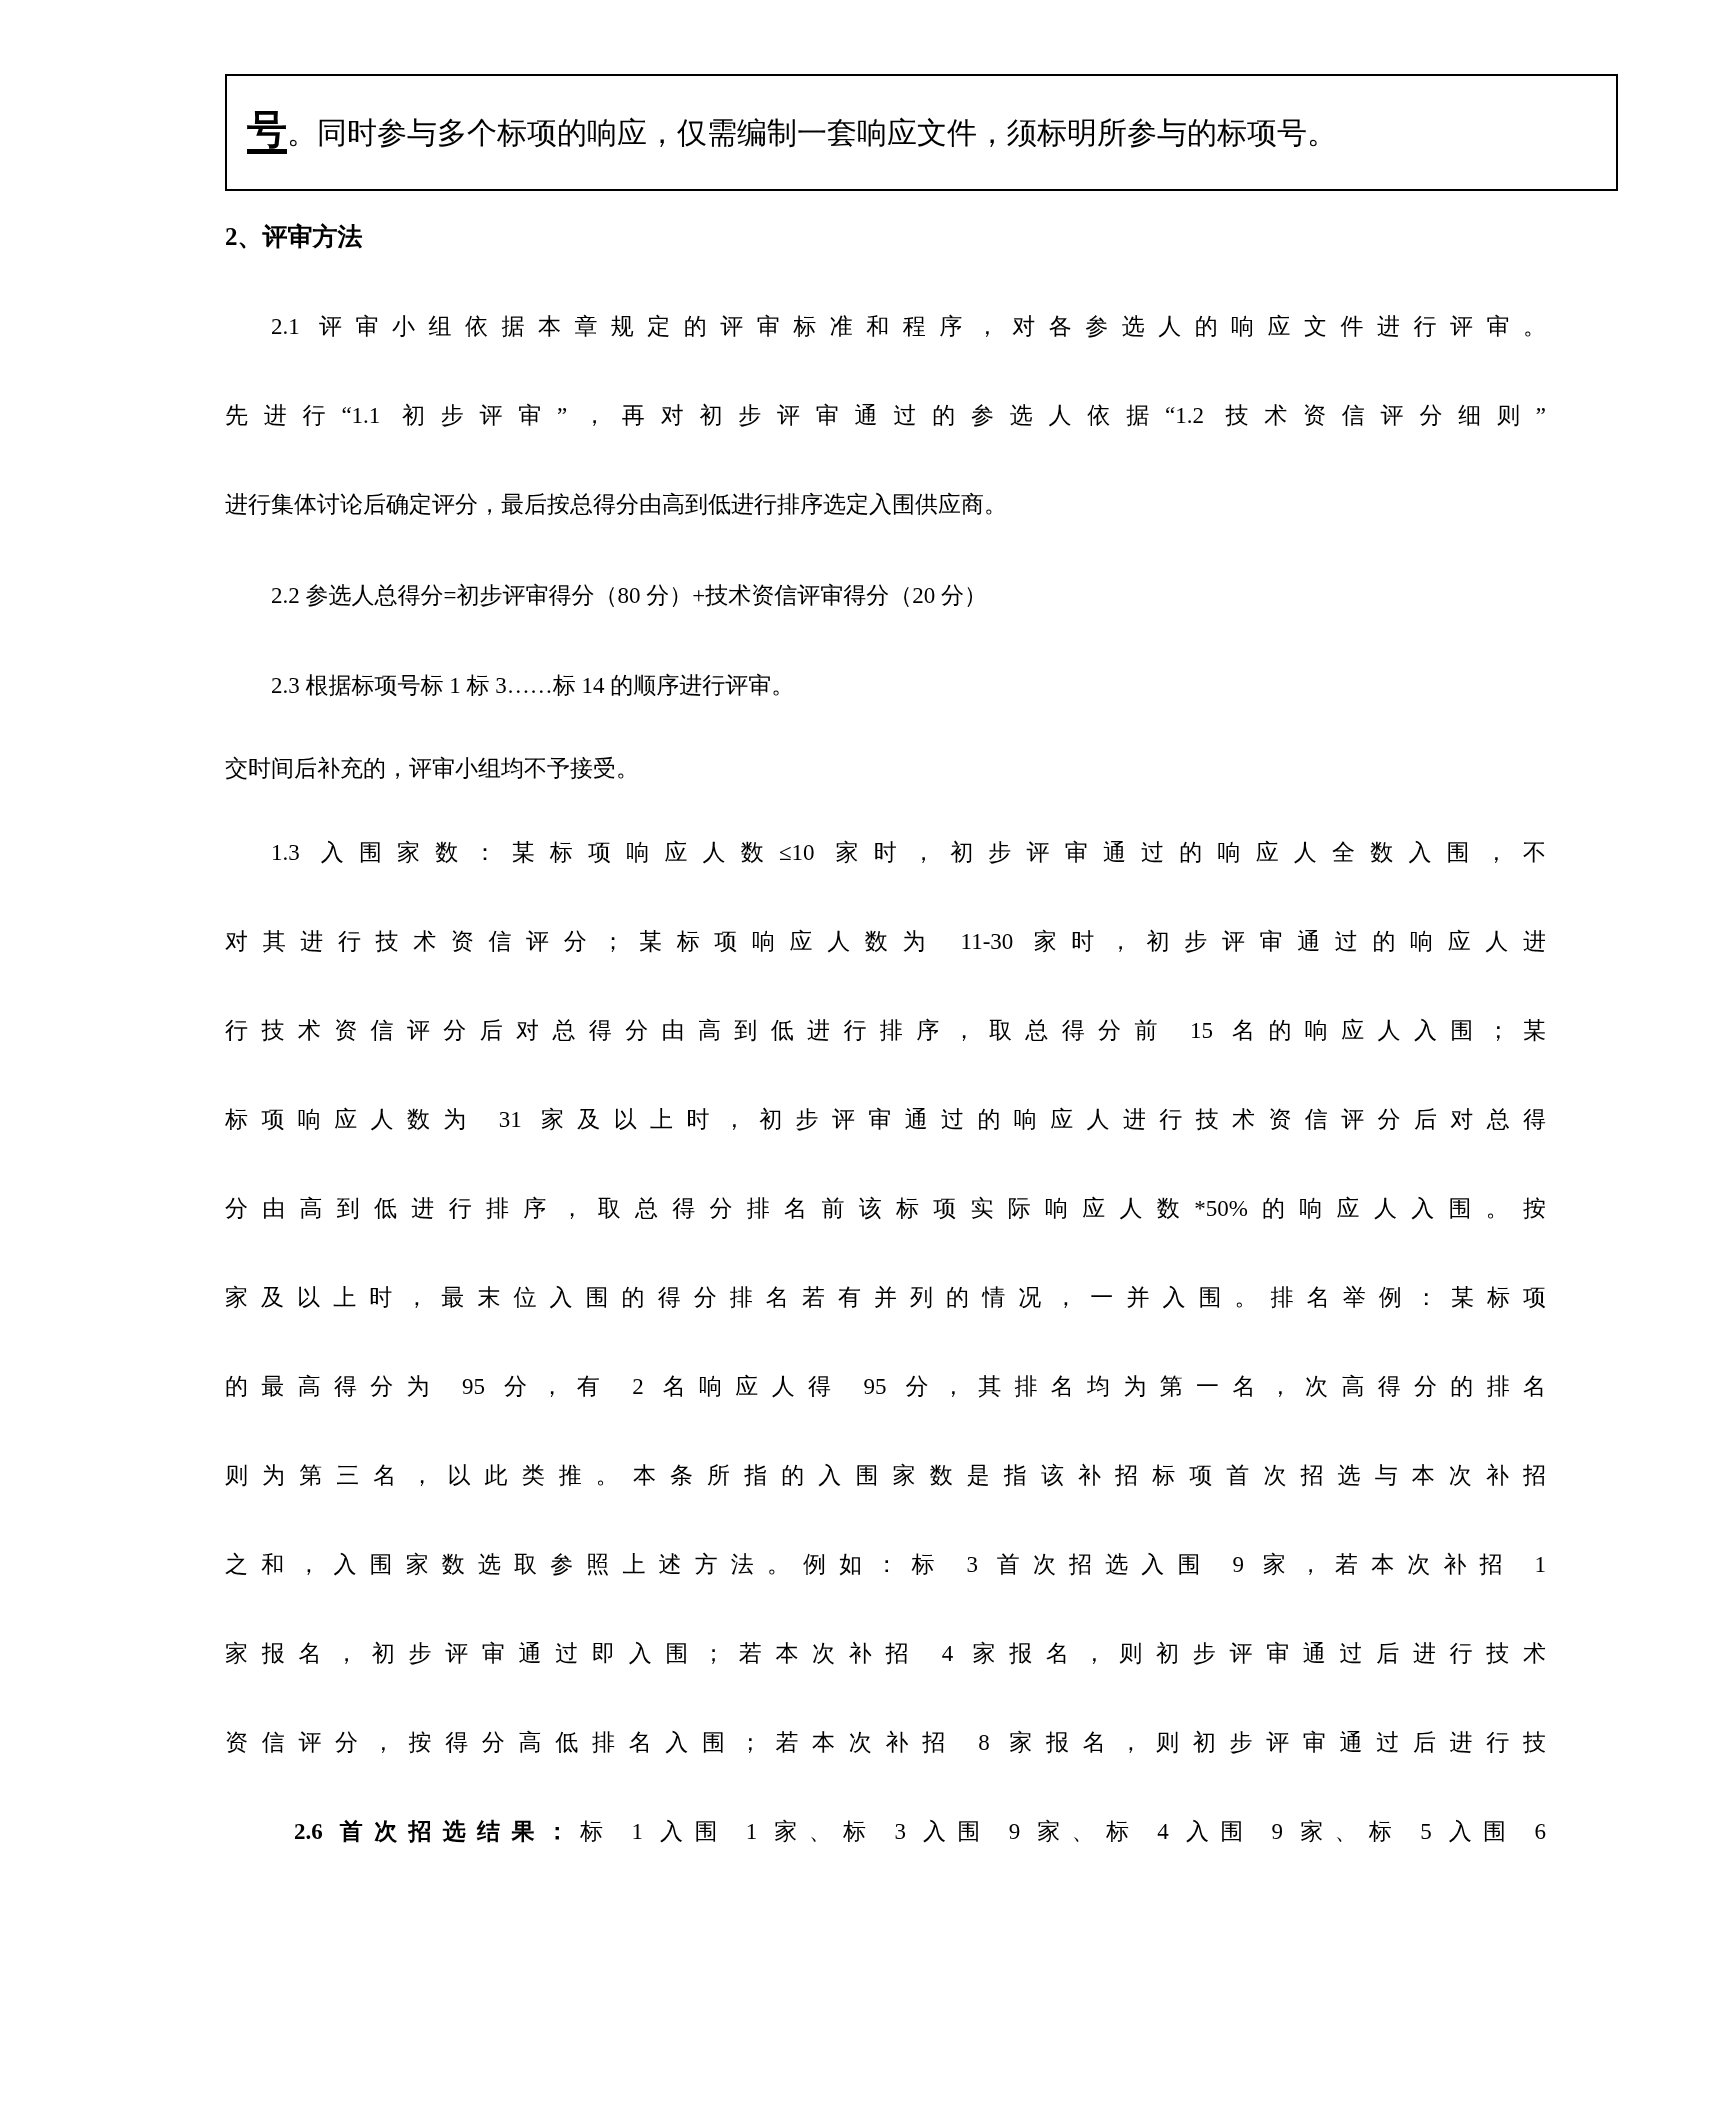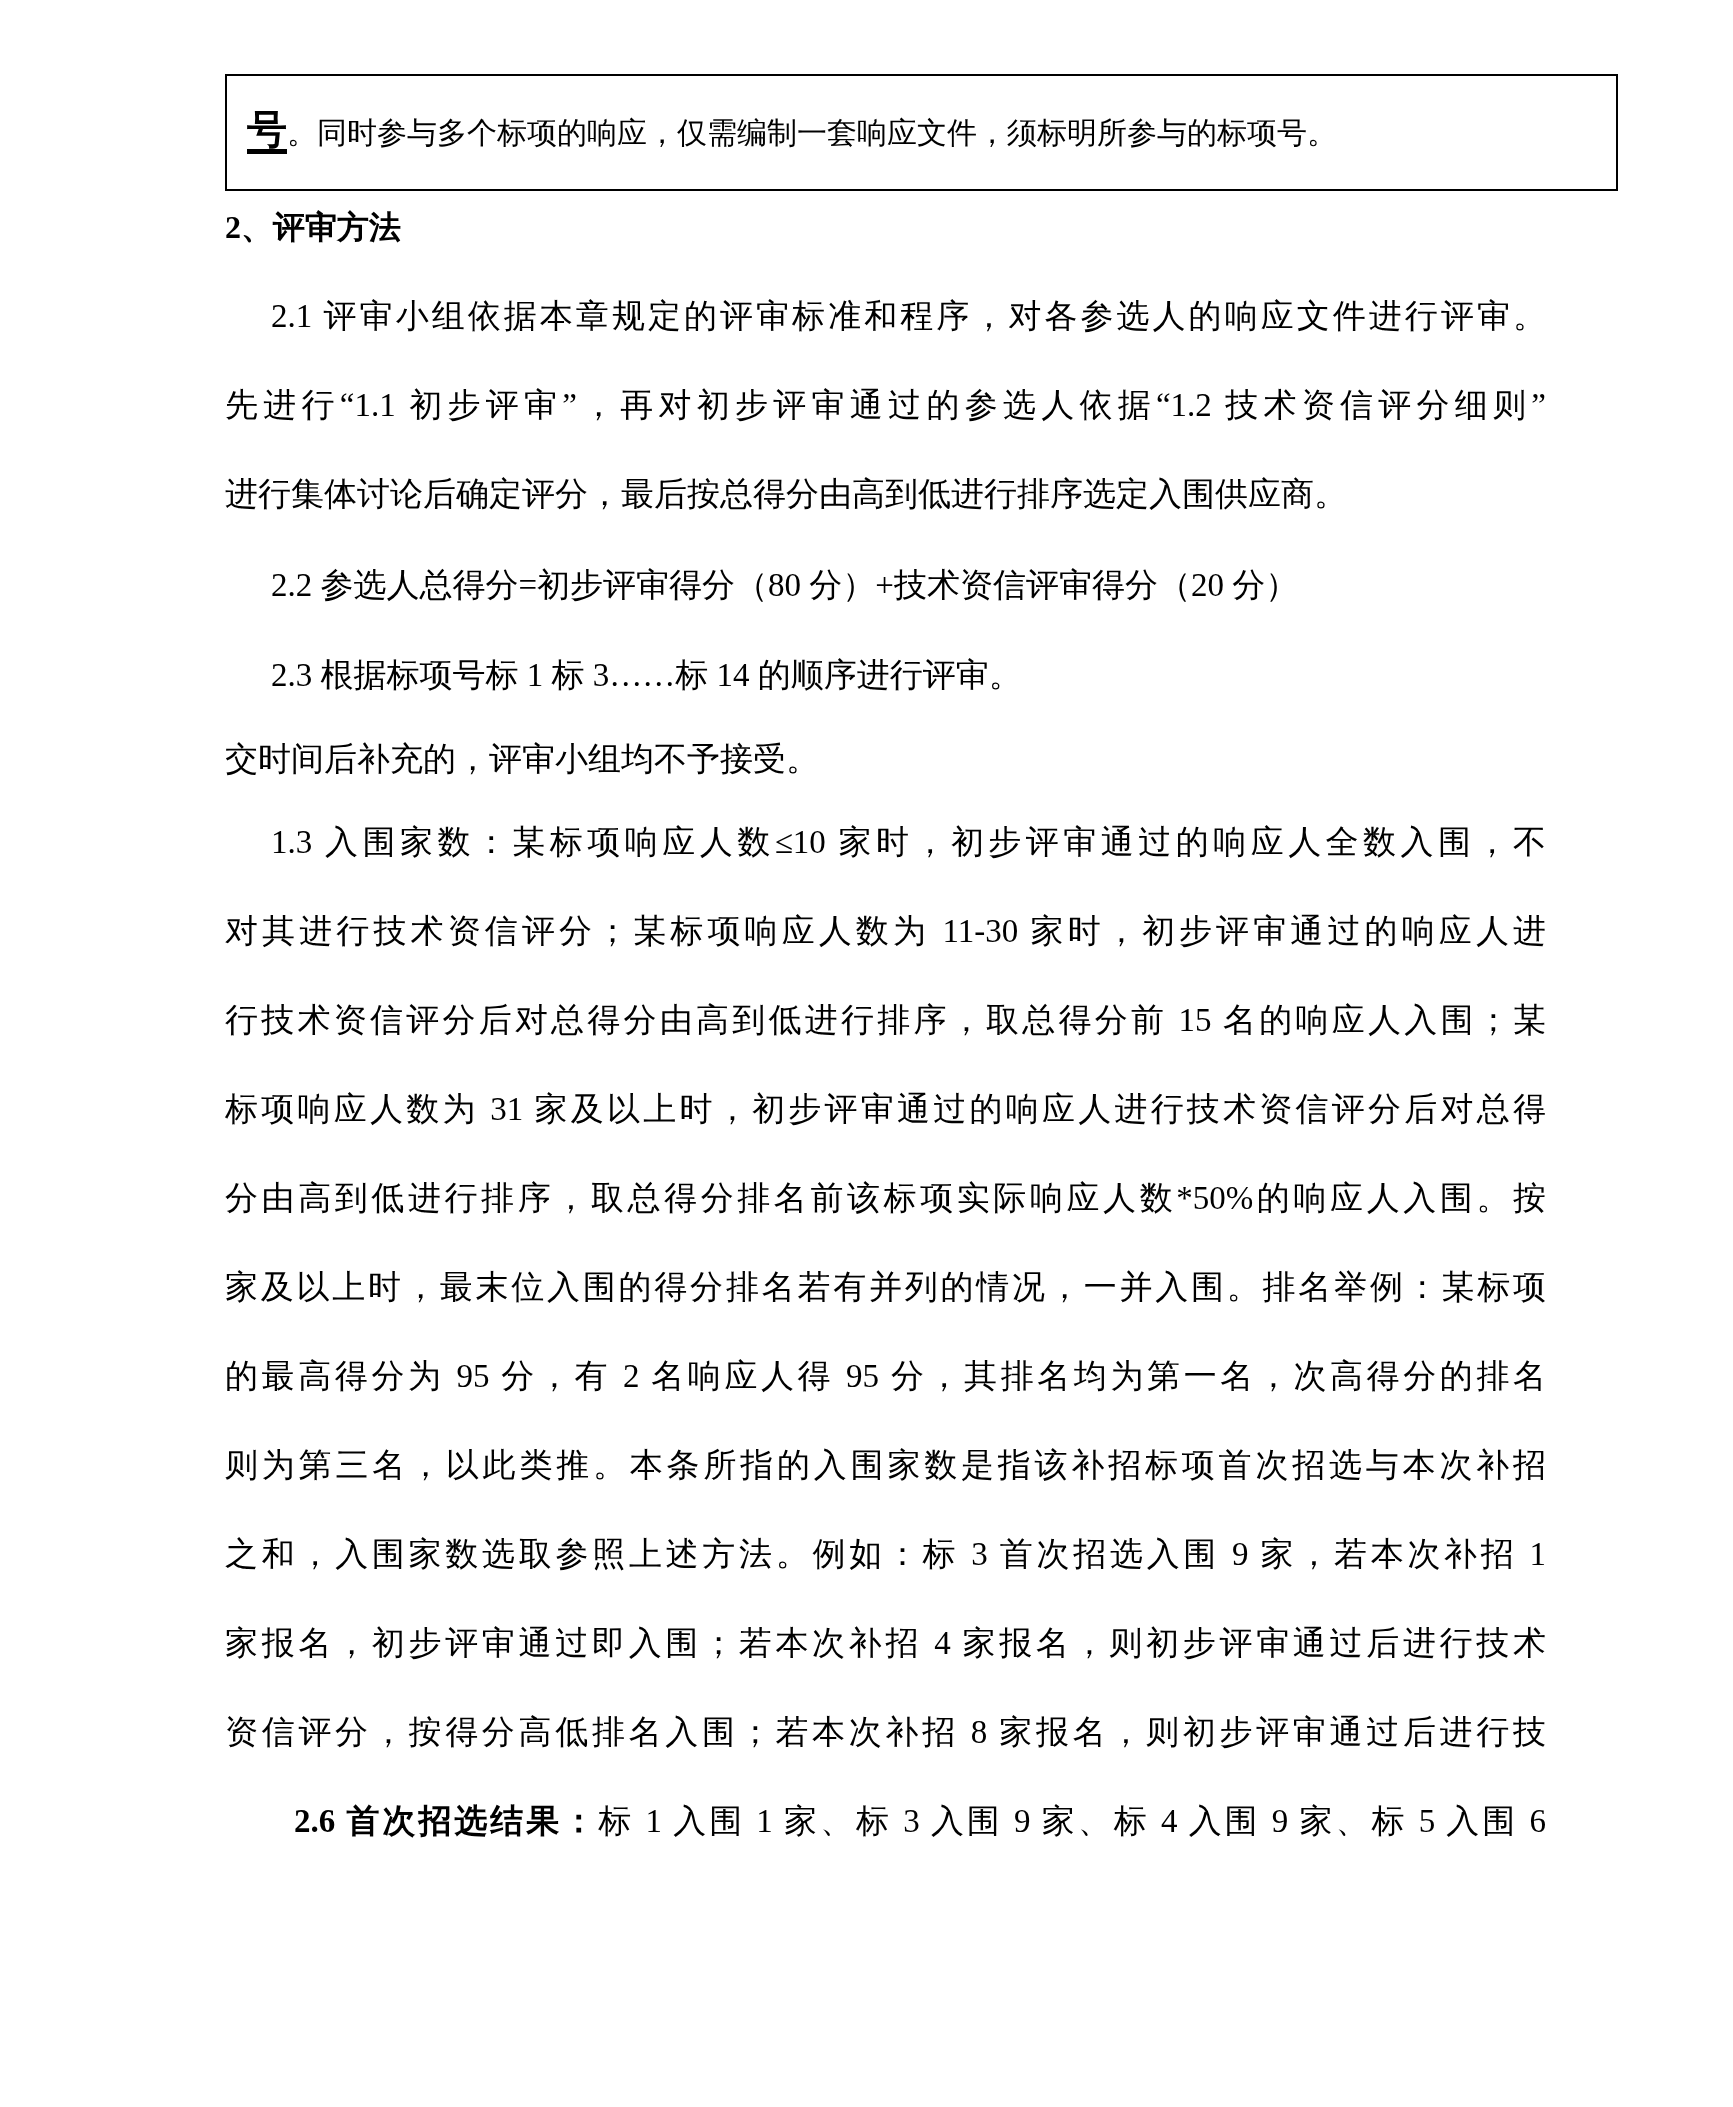--- a/index.html
+++ b/index.html
@@ -39,27 +39,27 @@
     font-weight: bold;
   }
   .seg-underline {
     text-decoration: underline;
     text-decoration-thickness: 4.7px;
     text-underline-offset: 6.3px;
   }
   .seg-bold { font-weight: bold; }
   
   .heading {
-    margin-top: 10px;
-    font-size: 32px;
+    margin-top: 20px;
+    font-size: 25px;
     font-weight: bold;
     line-height: 52px;
   }
   
-  .para { font-size: 33px; }
+  .para { font-size: 23px; }
   .para .line {
     line-height: 89px;
     text-align: justify;
     text-align-last: justify;
   }
   .para.tight .line { line-height: 68px; }
   .para .line.last { text-align-last: left; }
   .m-p21 { margin-top: 19px; }
   .m-p22 { margin-top: 1.6px; }
   .m-p23 { margin-top: 1px; }

